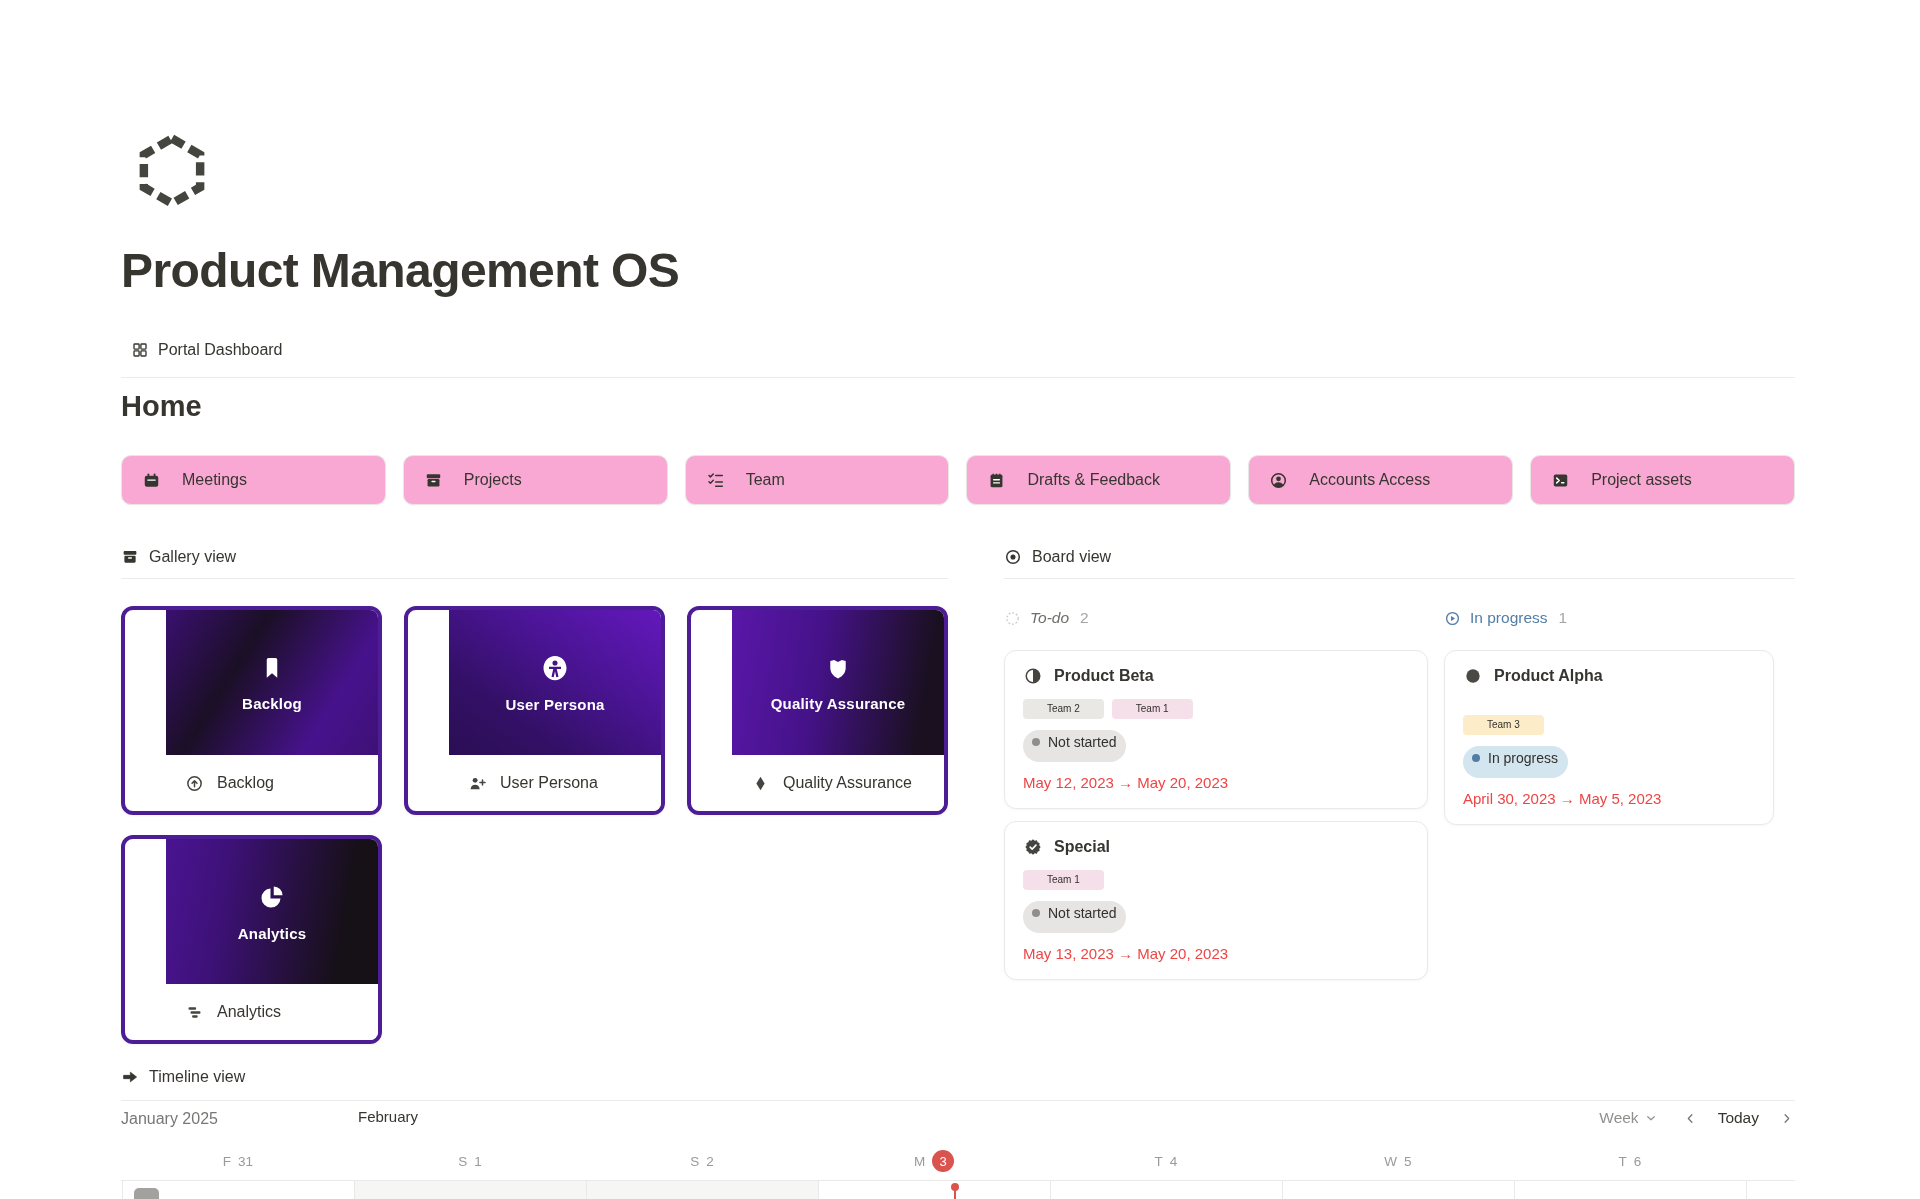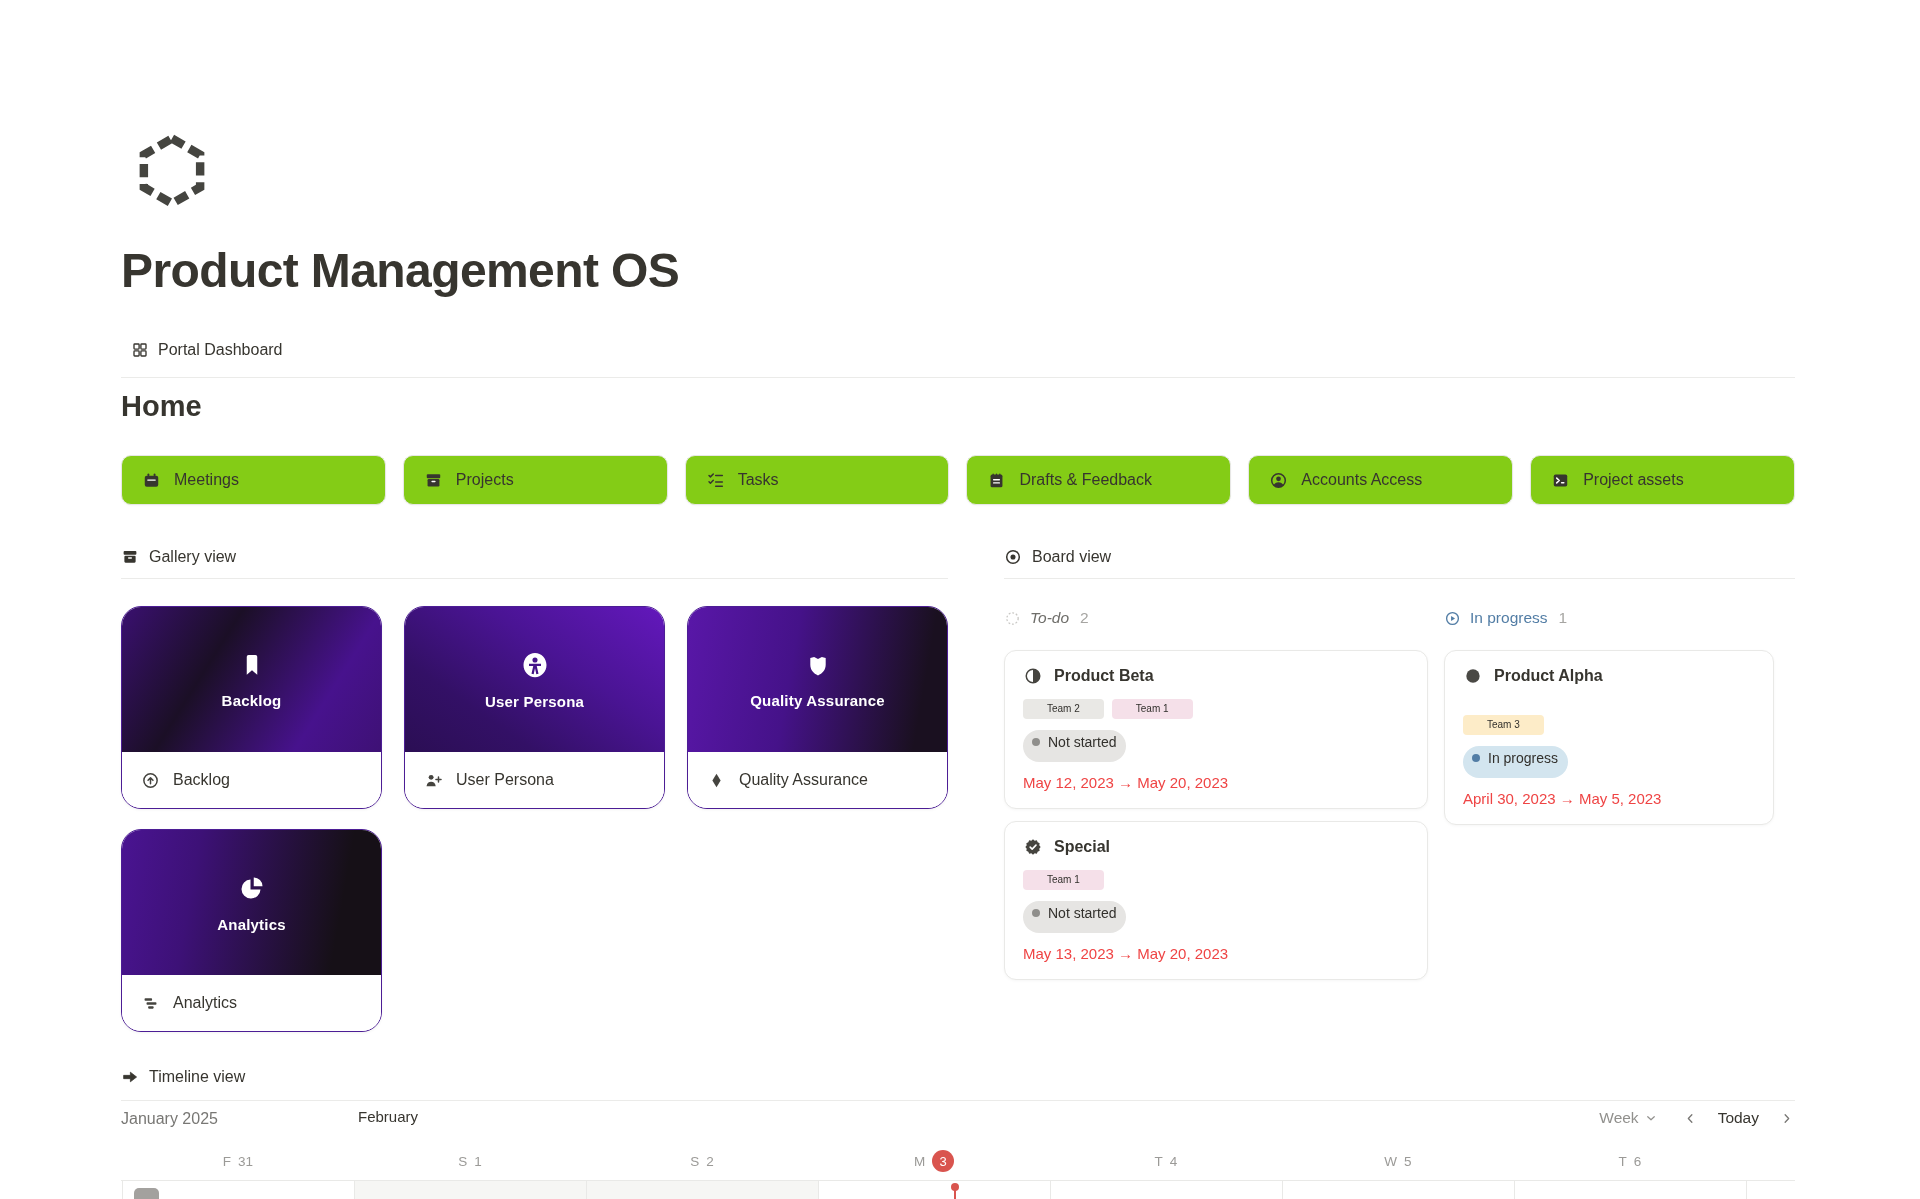--- a/index.html
+++ b/index.html
@@ -12,32 +12,32 @@
   .icon { flex:none; display:inline-flex; align-items:center; justify-content:center; }
 
   #logo { left:133px; top:132px; width:78px; height:78px; cursor:pointer; }
   #page-title { left:121px; top:243px; font-size:48px; font-weight:700; letter-spacing:-0.6px; }
   #breadcrumb { left:131px; top:337px; height:26px; display:flex; align-items:center; gap:9px; font-size:16px; cursor:pointer; }
   .divider { height:1px; background:#EBEBE9; }
   #divider-top { left:121px; top:377px; width:1674px; }
   #home-heading { left:121px; top:390px; font-size:29px; font-weight:700; }
 
   #nav-row { left:121px; top:455px; width:1674px; height:50px; display:flex; gap:17px; }
-  .nav-btn { flex:1; display:flex; align-items:center; gap:13px; padding:0 20px;
-    border:1px solid #E7E7E5; border-radius:10px; background:#84cc16; font-size:16px; font-weight:500;
+  .nav-btn { flex:1; display:flex; align-items:center; gap:21px; padding:0 20px;
+    border:1px solid #E7E7E5; border-radius:10px; background:#f9a8d4; font-size:16px; font-weight:500;
     color:#37352F; box-shadow:0 1px 2px rgba(15,15,15,0.03); cursor:pointer; white-space:nowrap;text-align:right; }
 
   #left-col  { left:121px;  top:545px; width:827px; }
   #right-col { left:1004px; top:545px; width:791px; }
   .section-head { display:flex; align-items:center; gap:10px; font-size:16px; font-weight:500; height:24px; cursor:pointer; }
   .section-divider { margin-top:9px; }
 
   #gallery-grid { margin-top:27px; display:grid; grid-template-columns:repeat(3,1fr); column-gap:22px; row-gap:20px; }
-  .gcard { border:1px solid #4c1d95; border-radius:20px; overflow:hidden; background:#fff;
-    box-shadow:0 1px 3px rgba(15,15,15,0.05); cursor:pointer; }
+  .gcard { border:4px solid #4c1d95; border-radius:12px; overflow:hidden; background:#fff;
+    box-shadow:0 1px 3px rgba(15,15,15,0.05); cursor:pointer;padding-left:41px; }
   .gcover { height:145px; display:flex; flex-direction:column; align-items:center; justify-content:center; gap:13px; }
   .cover-label { color:#fff; font-size:15px; font-weight:600; letter-spacing:.2px; }
   .cover-backlog   { background:linear-gradient(122deg,#3A1070 0%,#1B0F26 35%,#47128D 75%,#3E1175 100%); }
   .cover-persona   { background:linear-gradient(215deg,#6318BC 0%,#4A1494 38%,#331066 72%,#2B0E54 100%); }
   .cover-qa        { background:linear-gradient(100deg,#5917A8 0%,#451289 40%,#1A1020 88%); }
   .cover-analytics { background:linear-gradient(100deg,#4A1492 0%,#3D1177 28%,#161017 82%); }
   .gfooter { height:56px; display:flex; align-items:center; gap:13px; padding:0 19px; font-size:16px; font-weight:500; background:#fff; }
 
   .kcol { position:absolute; top:60px; }
   #col-todo { left:0; width:424px; }
@@ -135,21 +135,21 @@
   <div class="nav-btn">
     <span class="icon">
       <svg width="19" height="19" viewBox="0 0 24 24" fill="none" stroke="#37352F" stroke-width="1.9" stroke-linecap="round" stroke-linejoin="round">
           <path d="M3.8 5.6 L5.6 7.4 L9.2 3.7"></path>
           <path d="M12.2 5.8 H20.6"></path>
           <path d="M3.8 13.6 L5.6 15.4 L9.2 11.7"></path>
           <path d="M12.2 13.8 H20.6"></path>
           <path d="M12.2 19.4 H20.6"></path>
         </svg>
     </span>
-    <span>Tasks</span>
+    <span>Team</span>
   </div>
   <div class="nav-btn">
     <span class="icon">
       <svg width="19" height="19" viewBox="0 0 24 24" fill="#37352F">
           <rect x="4.5" y="4.5" width="15" height="16" rx="2"></rect>
           <rect x="7" y="3" width="1.6" height="3.8" rx=".8"></rect>
           <rect x="11.2" y="3" width="1.6" height="3.8" rx=".8"></rect>
           <rect x="15.4" y="3" width="1.6" height="3.8" rx=".8"></rect>
           <rect x="7.5" y="10.2" width="9" height="1.7" rx=".85" fill="#fff"></rect>
           <rect x="7.5" y="14.2" width="9" height="1.7" rx=".85" fill="#fff"></rect>

